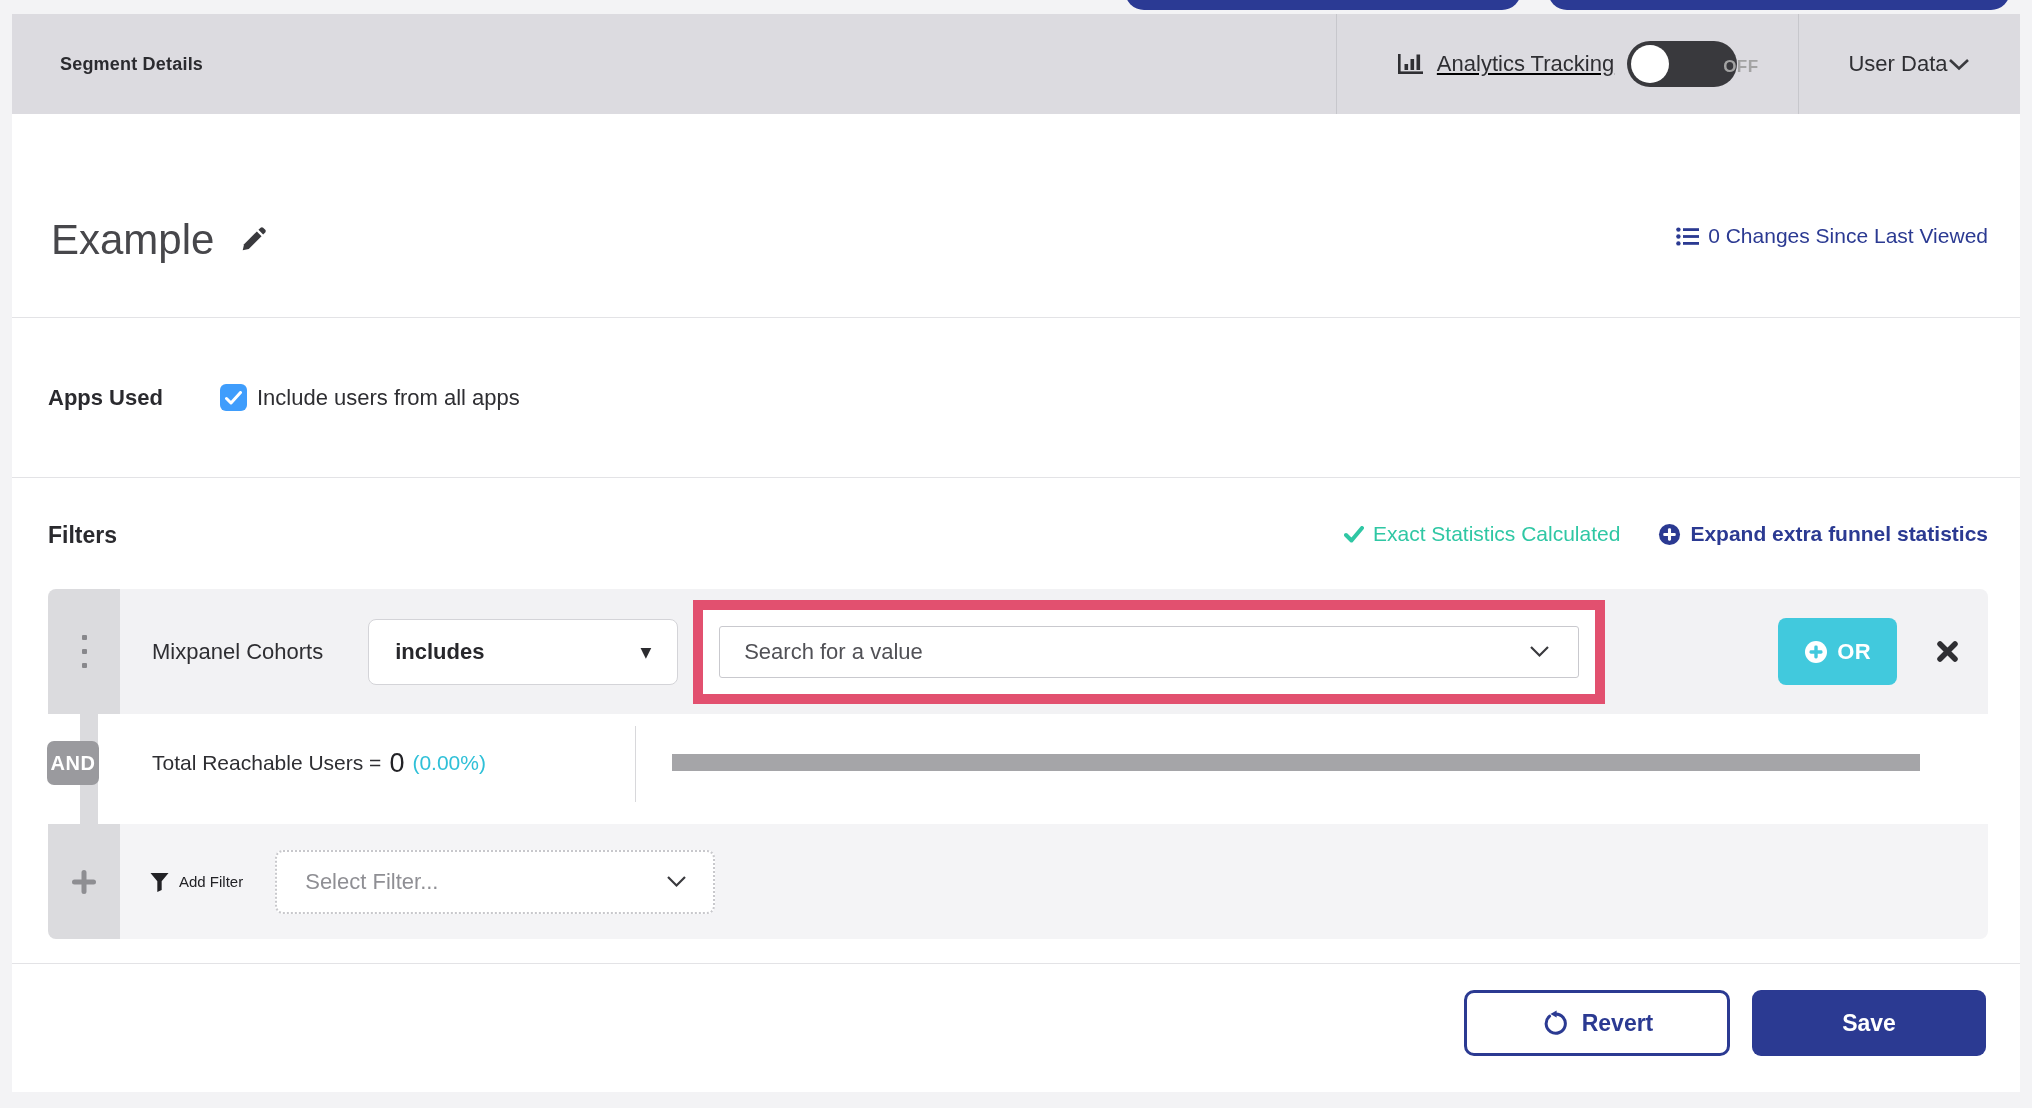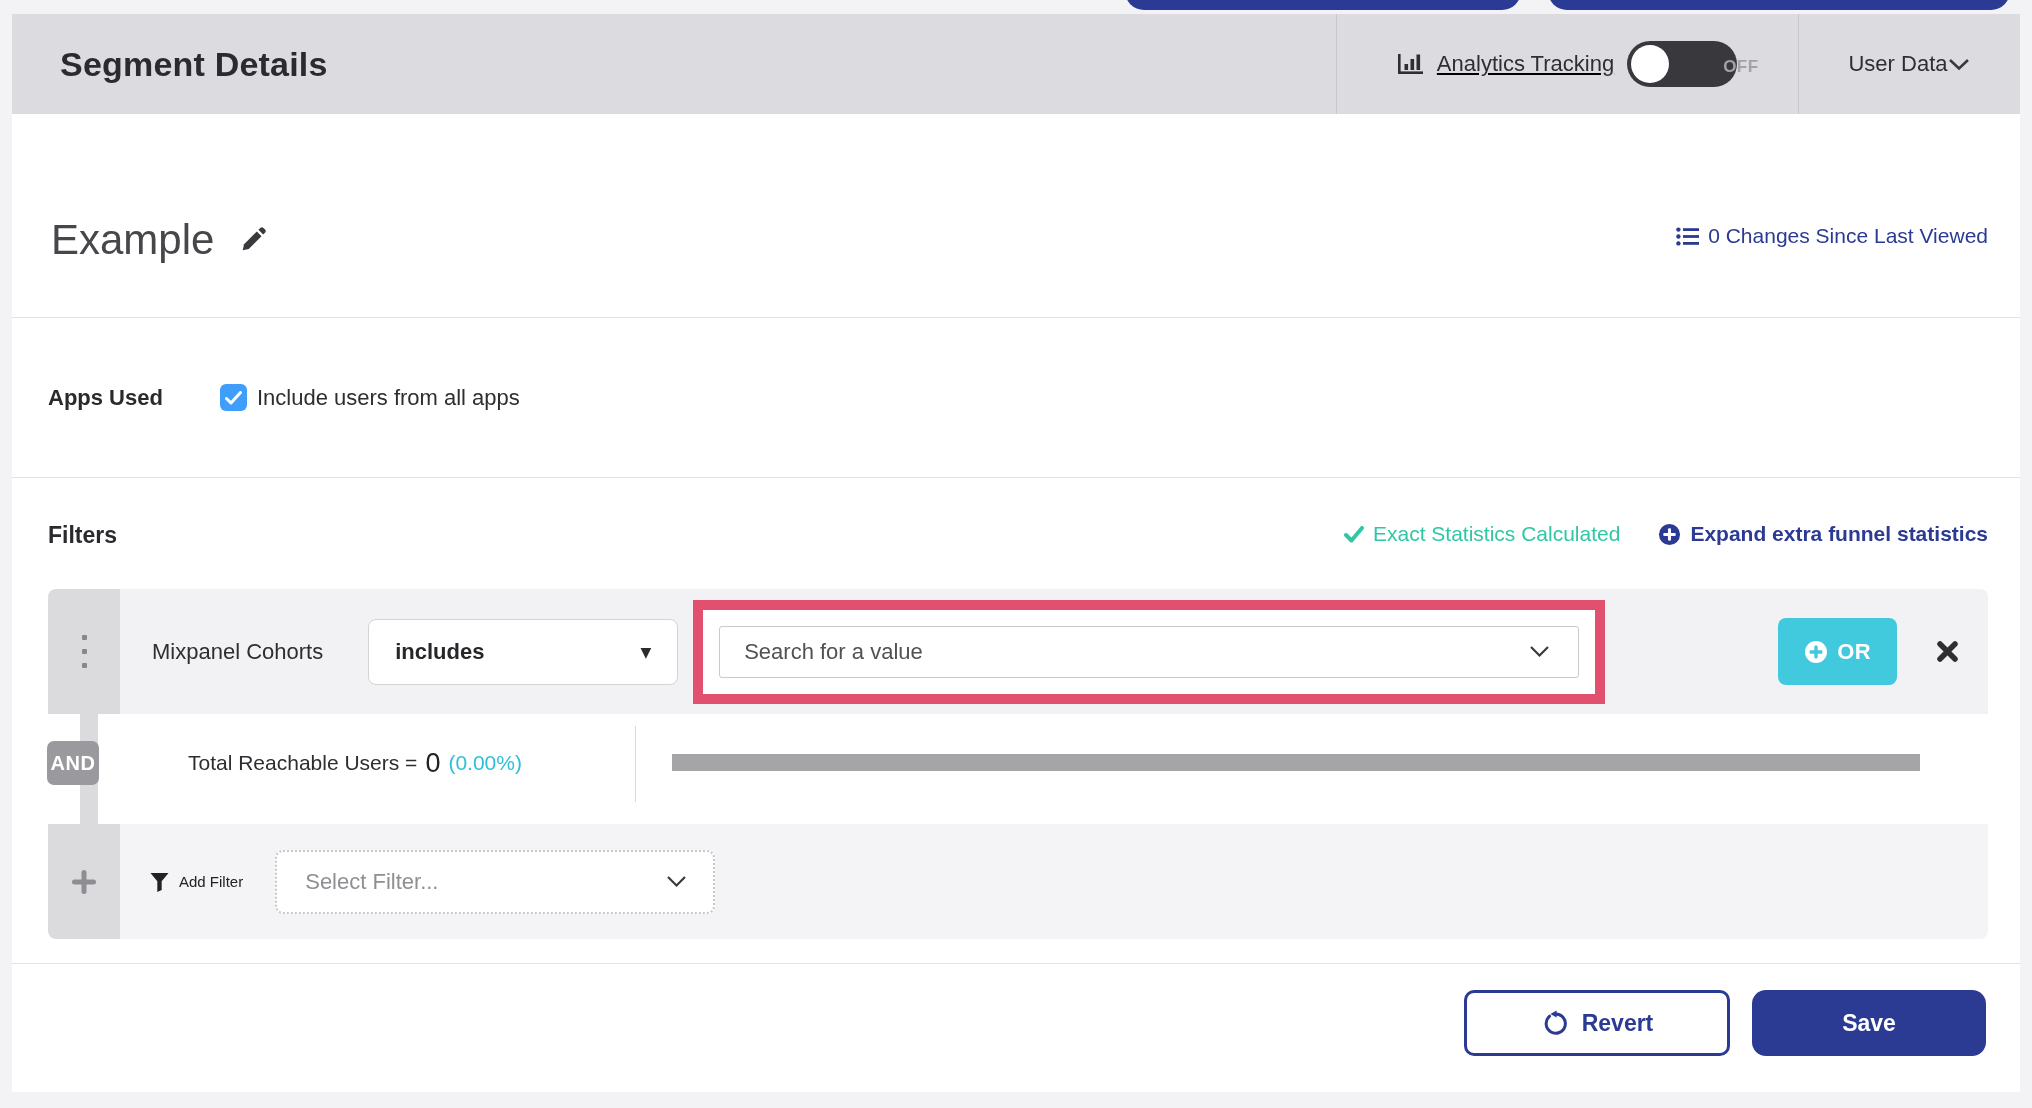--- a/index.html
+++ b/index.html
@@ -10,21 +10,21 @@
   
   .top-pill { position:absolute; top:-28px; height:38px; background:#2b3a94; border-radius:19px; }
   .top-pill.p1 { left:1125px; width:396px; }
   .top-pill.p2 { left:1548px; width:462px; }
 
   .panel { position:absolute; left:12px; top:14px; width:2008px; height:1078px; background:#ffffff; }
 
   
   .hdr { position:relative; width:100%; height:100px; background:#dcdbe0; }
   .hdr-title { position:absolute; left:48px; top:0; height:100px; display:flex; align-items:center;
-               font-size:34px; font-weight:bold; color:#2b2b2f; letter-spacing:.2px; }
+               font-size:18px; font-weight:bold; color:#2b2b2f; letter-spacing:.2px; }
   .hdr-div { position:absolute; top:0; width:1px; height:100px; background:#c7c7cc; }
   .hdr-div.d1 { left:1324px; } .hdr-div.d2 { left:1786px; }
   .hdr-analytics { position:absolute; left:1324px; width:462px; height:100px;
                    display:flex; align-items:center; justify-content:center; gap:13px; cursor:default;text-decoration:underline; }
   .hdr-analytics .lbl { font-size:22px; color:#2f2f33; white-space:nowrap; }
   .toggle { position:relative; width:110px; height:46px; background:#39393d; border-radius:23px;
             display:flex; align-items:center; cursor:pointer; }
   .toggle .knob { position:absolute; left:4px; top:4px; width:38px; height:38px; border-radius:50%; background:#ffffff; }
   .toggle .state { position:absolute; left:52px; top:0; height:52px; display:flex; align-items:center;
                    color:#a3a3a3; font-size:17px; font-weight:bold; letter-spacing:.5px;margin-left:44px; }
@@ -77,42 +77,42 @@
   .or-btn { margin-left:173px; width:119px; height:67px; background:#41c9dd; border-radius:8px;
             display:flex; align-items:center; justify-content:center; gap:9px; cursor:pointer; }
   .or-btn .lbl { color:#fff; font-size:22px; font-weight:bold; letter-spacing:.5px; }
   .x-btn { margin-left:auto; margin-right:26px; width:30px; height:30px; display:flex; align-items:center; justify-content:center; cursor:pointer; }
 
   .connector { position:absolute; left:68px; top:236px; width:18px; height:110px; background:#dbdbde; }
   .and-badge { position:absolute; left:35px; top:263px; width:52px; height:44px; background:#9a9a9e; border-radius:7px;
                display:flex; align-items:center; justify-content:center; color:#fff; font-size:20px; font-weight:bold;
                letter-spacing:.5px; z-index:2; }
   .reach-row { position:absolute; left:140px; top:256px; height:58px; display:flex; align-items:center; gap:8px; }
-  .reach-label { font-size:21px; color:#2e2e32; white-space:nowrap;margin-left:36px; }
+  .reach-label { font-size:21px; color:#2e2e32; white-space:nowrap; }
   .reach-value { font-size:27px; color:#222226; }
   .reach-pct { font-size:21px; color:#2fc0d8; }
   .reach-vdiv { position:absolute; left:623px; top:248px; width:1px; height:76px; background:#d8d8db; }
   .reach-bar { position:absolute; left:660px; top:276px; width:1248px; height:17px; background:#a5a5a8; }
 
   .add-row { position:absolute; left:36px; top:346px; width:1940px; height:115px; display:flex; }
   .add-col { width:72px; height:115px; background:#dbdbde; border-radius:0 0 0 8px;
              display:flex; align-items:center; justify-content:center; cursor:pointer; }
   .add-row-body { flex:1; background:#f4f4f6; border-radius:0 0 8px 0; display:flex; align-items:center; padding-left:30px; }
   .add-filter-lbl { display:flex; align-items:center; gap:10px; font-size:15px; font-weight:normal; color:#222226; white-space:nowrap; }
   .filter-select { margin-left:32px; width:440px; height:64px; background:#fff; border:2px dotted #c8c8cc; border-radius:8px;
                    display:flex; align-items:center; justify-content:space-between; padding:0 26px 0 28px; cursor:pointer; }
   .filter-select .lbl { font-size:22px; color:#8f8f94; }
 
   
   .footer { position:relative; width:100%; height:128px; background:#fff; display:flex; justify-content:flex-end;
             align-items:flex-start; gap:22px; padding:26px 34px 0 0; }
   .revert-btn { width:266px; height:66px; background:#fff; border:3px solid #2b3a92; border-radius:10px;
                 display:flex; align-items:center; justify-content:center; gap:14px; color:#2b3a92;
                 font-size:23px; font-weight:bold; cursor:pointer; }
-  .save-btn { width:234px; height:66px; background:#2b3a92; border:none; border-radius:14px;
+  .save-btn { width:234px; height:66px; background:#2b3a92; border:none; border-radius:9px;
               display:flex; align-items:center; justify-content:center; color:#fff; font-size:23px; font-weight:bold; cursor:pointer; }
   svg { display:block; }
 </style>
 </head>
 <body>
 
 <div id="screen">
 
   <div class="top-pill p1"></div>
   <div class="top-pill p2"></div>

